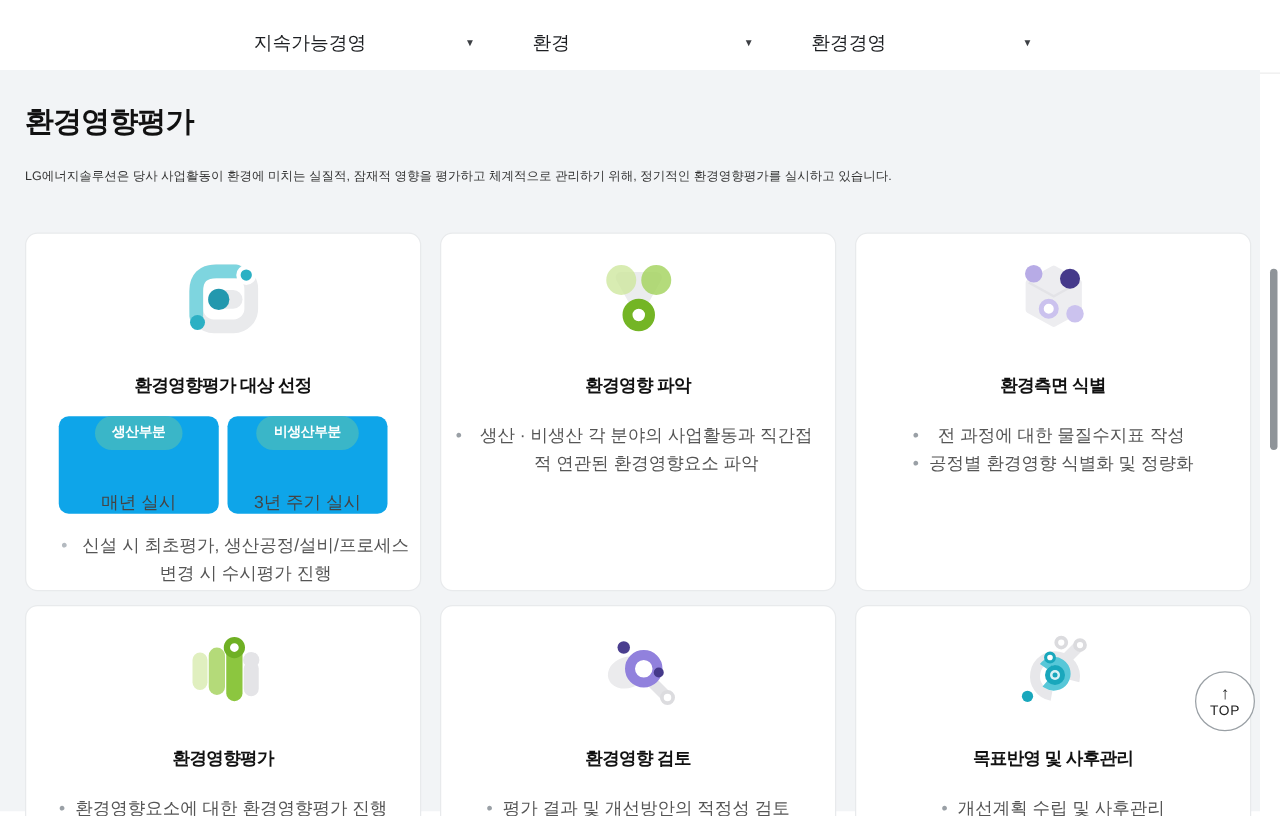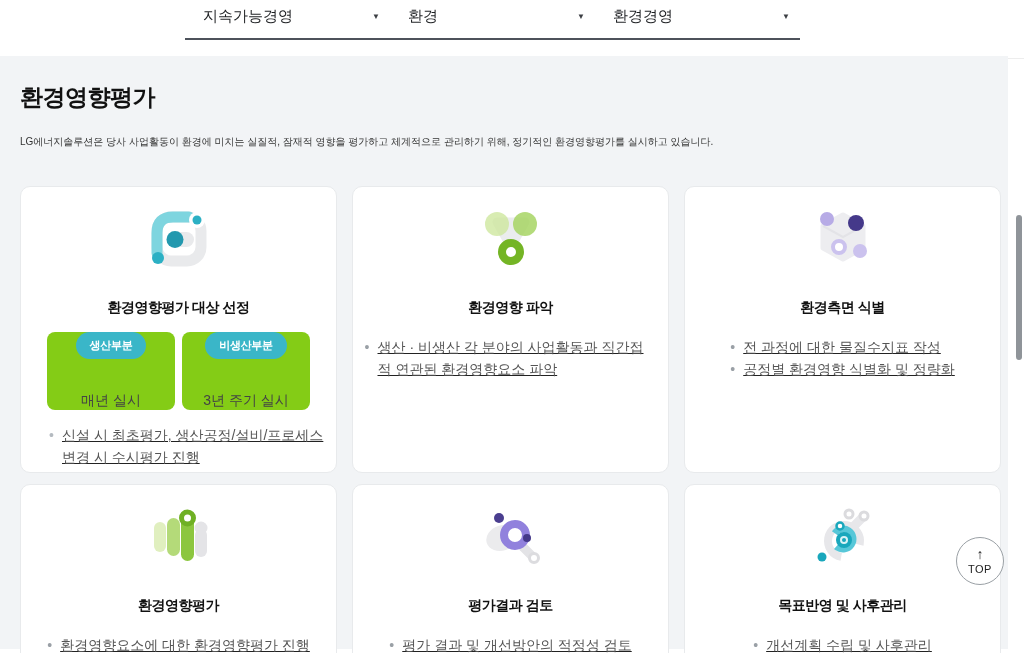--- a/index.html
+++ b/index.html
@@ -6,21 +6,21 @@
   html,body { width:1024px; height:653px; overflow:hidden; }
   body {
     font-family:"Liberation Sans","DejaVu Sans",sans-serif;
     background:#ffffff; position:relative; color:#222;
   }
 
   
   .header {
     position:absolute; top:0; left:0; width:1024px; height:59px;
     background:#fff; border-bottom:1px solid #ededed;
-    display:flex; padding-left:185px; 
+    display:flex; align-items:flex-end; padding-left:185px; gap:18px;
   }
   .dropdown {
     width:205px; height:40px; margin-bottom:0;
     border-bottom:2px solid #4d525b;
     display:flex; align-items:center; justify-content:space-between;
     padding:0 10px 6px 18px; cursor:pointer;
   }
   .dropdown .value { font-size:15px; color:#1c1e21; }
   .dropdown .arrow { font-size:8px; color:#3c3f44; }
 
@@ -48,36 +48,36 @@
     background:#fff; border:1px solid #e8eaec; border-radius:10px;
     text-align:center; padding-top:20px; overflow:hidden;
   }
   .card .icon { width:64px; height:64px; display:inline-block; }
   .card h3 {
     margin-top:24px; font-size:14px; font-weight:bold; color:#111;
     letter-spacing:-0.5px;
   }
   .bullets {
     list-style:none; width:fit-content; max-width:292px;
-    margin:19px auto 0; text-align:left;text-decoration:underline;
+    margin:19px auto 0; text-align:center;
   }
   .bullets li {
     position:relative; padding-left:13px;
     font-size:14px; color:#555; line-height:1.6;
   }
   .bullets li::before {
     content:"\2022"; position:absolute; left:0; top:0; color:#9aa0a6;
   }
   .bullets.left { margin:14px 0 0 28px; max-width:282px; }
   .bullets.left li::before { color:#b4bac0; }
 
   
   .boxes { display:flex; justify-content:center; gap:7px; margin-top:15px; }
   .info-box {
-    width:128px; height:78px; border-radius:8px; background:#84cc16;
+    width:128px; height:78px; border-radius:8px; background:#0ea5e9;
     display:flex; flex-direction:column; align-items:center; justify-content:center; gap:9px;
   }
   .badge {
     background:#3ab6c8; color:#fff; font-size:11px; font-weight:bold;
     padding:8px 14px; border-radius:15px; line-height:1; letter-spacing:-0.3px;
   }
   .box-label { font-size:14px; color:#444;margin-top:24px; }
 
   
   .top-btn {
@@ -191,21 +191,21 @@
 
     <div class="card">
       <svg class="icon" viewBox="0 0 64 64">
         <ellipse cx="23" cy="33" rx="16" ry="12.5" fill="#ebebed" transform="rotate(-18 23 33)"></ellipse>
         <path d="M44 42 L53 51" stroke="#e3e3e6" stroke-width="9" stroke-linecap="round"></path>
         <circle cx="55" cy="53" r="4.5" fill="#ffffff" stroke="#dcdcdf" stroke-width="3"></circle>
         <circle cx="36" cy="30" r="11" fill="#ffffff" stroke="#9181dd" stroke-width="8"></circle>
         <circle cx="20" cy="13" r="5" fill="#4a3e8f"></circle>
         <circle cx="48" cy="33" r="4" fill="#45398a"></circle>
       </svg>
-      <h3>평가결과 검토</h3>
+      <h3>환경영향 검토</h3>
       <ul class="bullets">
         <li>평가 결과 및 개선방안의 적정성 검토</li>
       </ul>
     </div>
 
     <div class="card">
       <svg class="icon" viewBox="0 0 64 64">
         <path d="M34 30 L51 13" stroke="#e7e7ea" stroke-width="9" stroke-linecap="round"></path>
         <circle cx="53" cy="11" r="4" fill="#ffffff" stroke="#dbdbde" stroke-width="3"></circle>
         <circle cx="38" cy="9" r="4" fill="#ffffff" stroke="#dbdbde" stroke-width="3"></circle>

